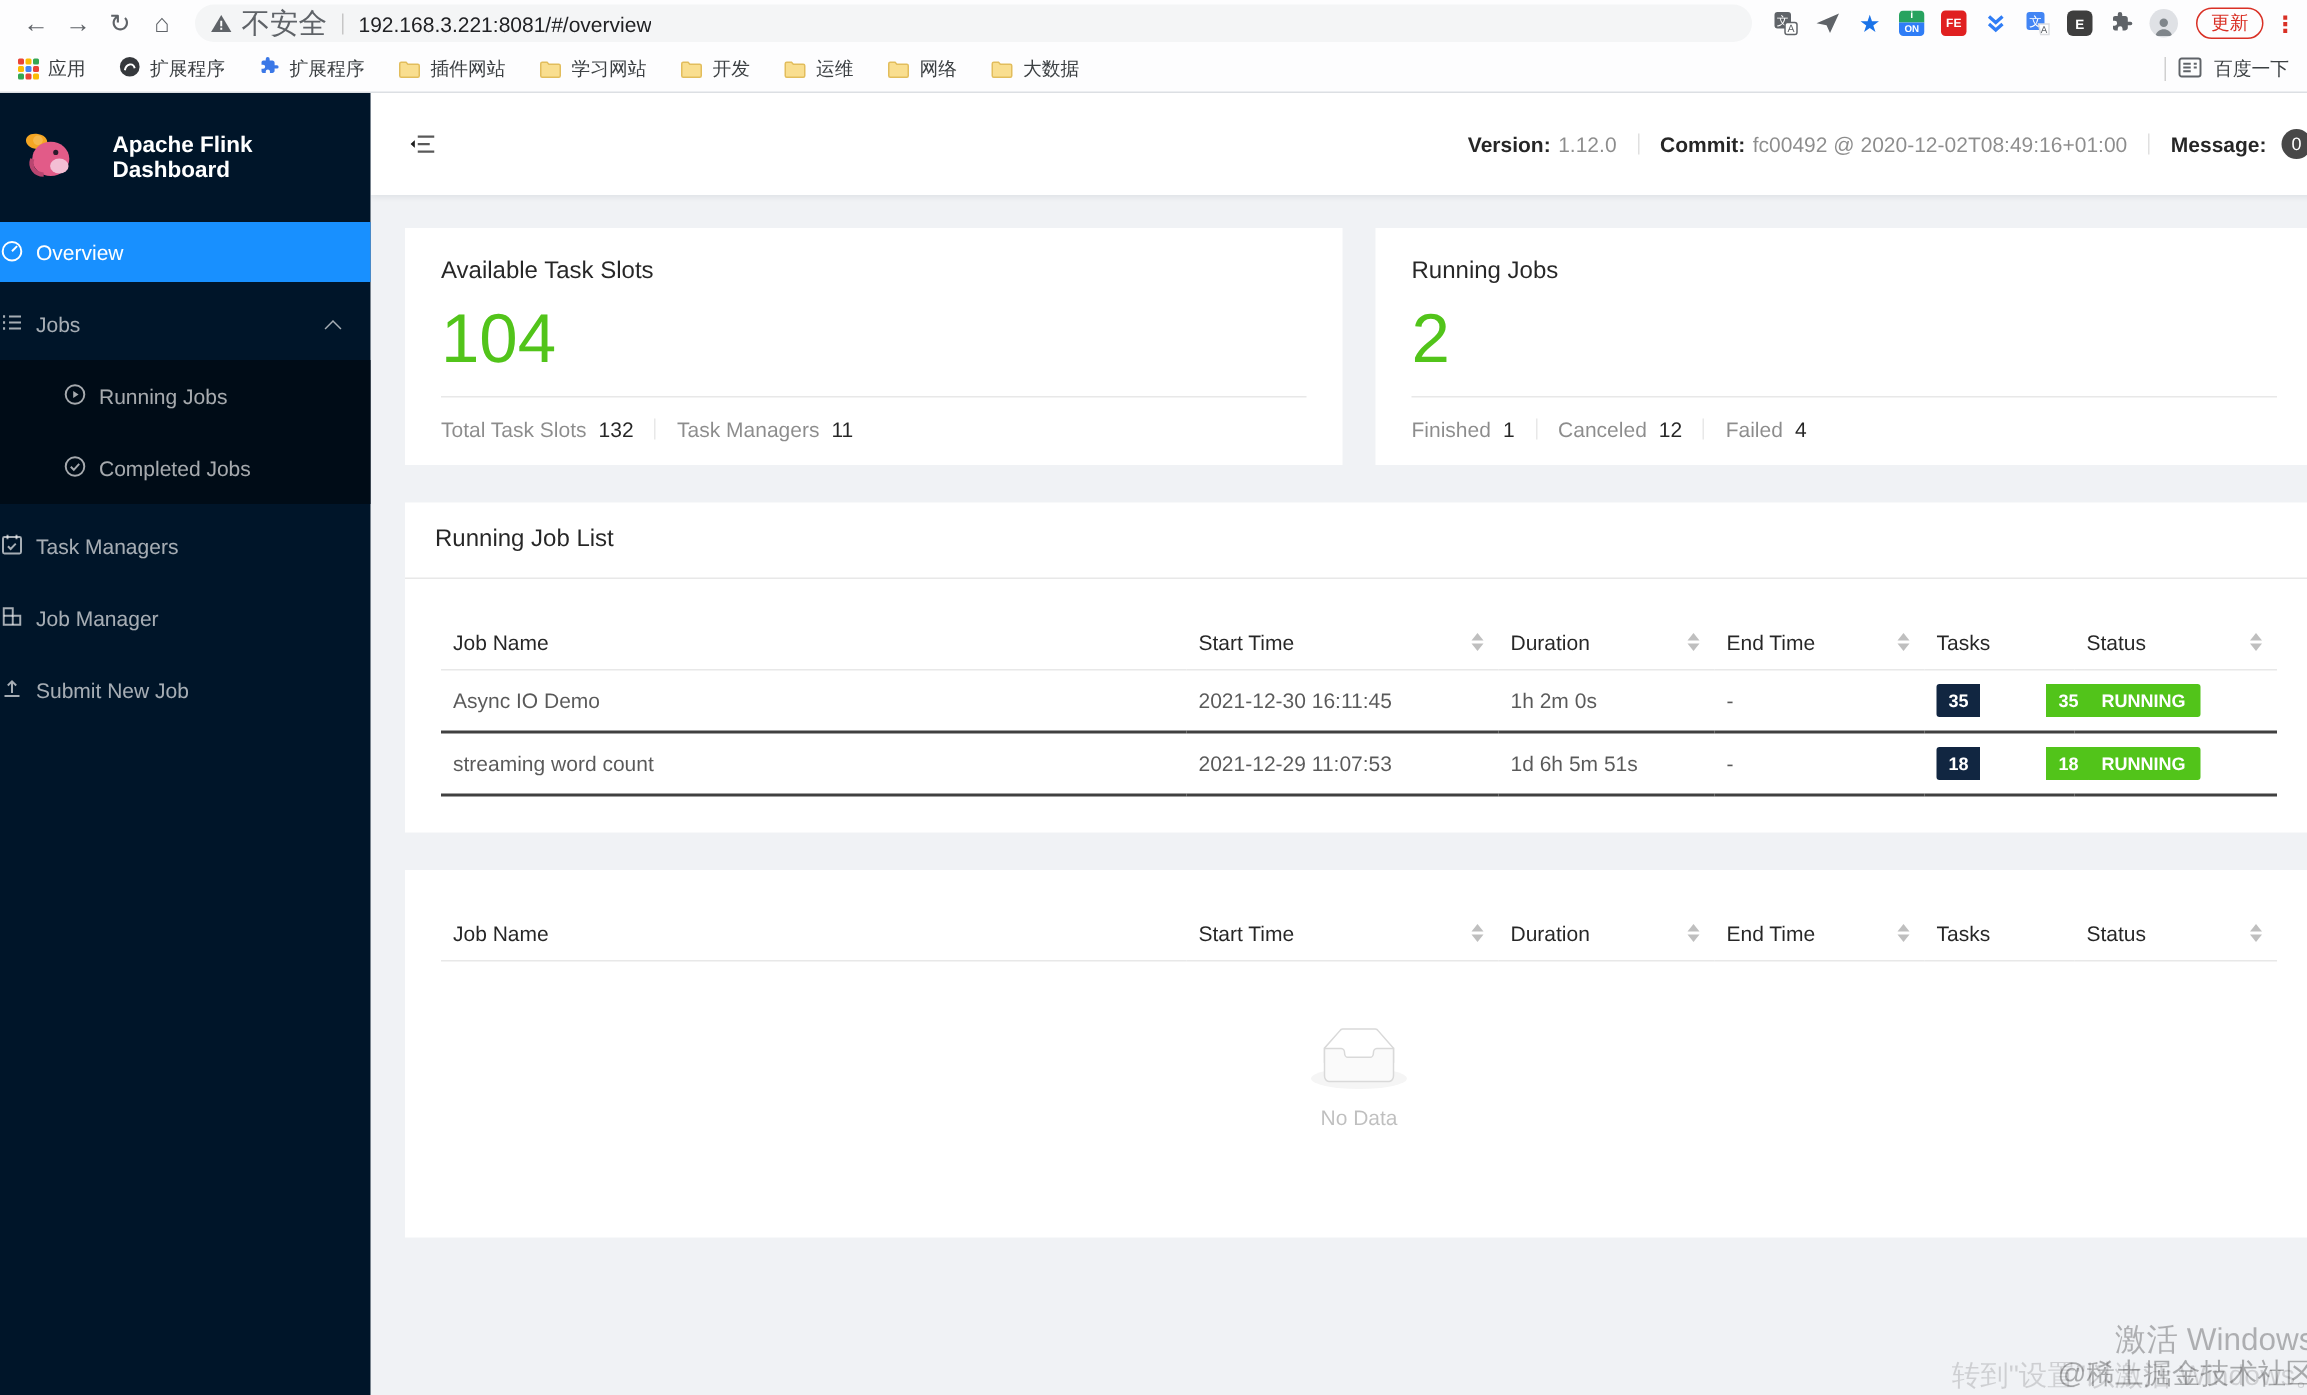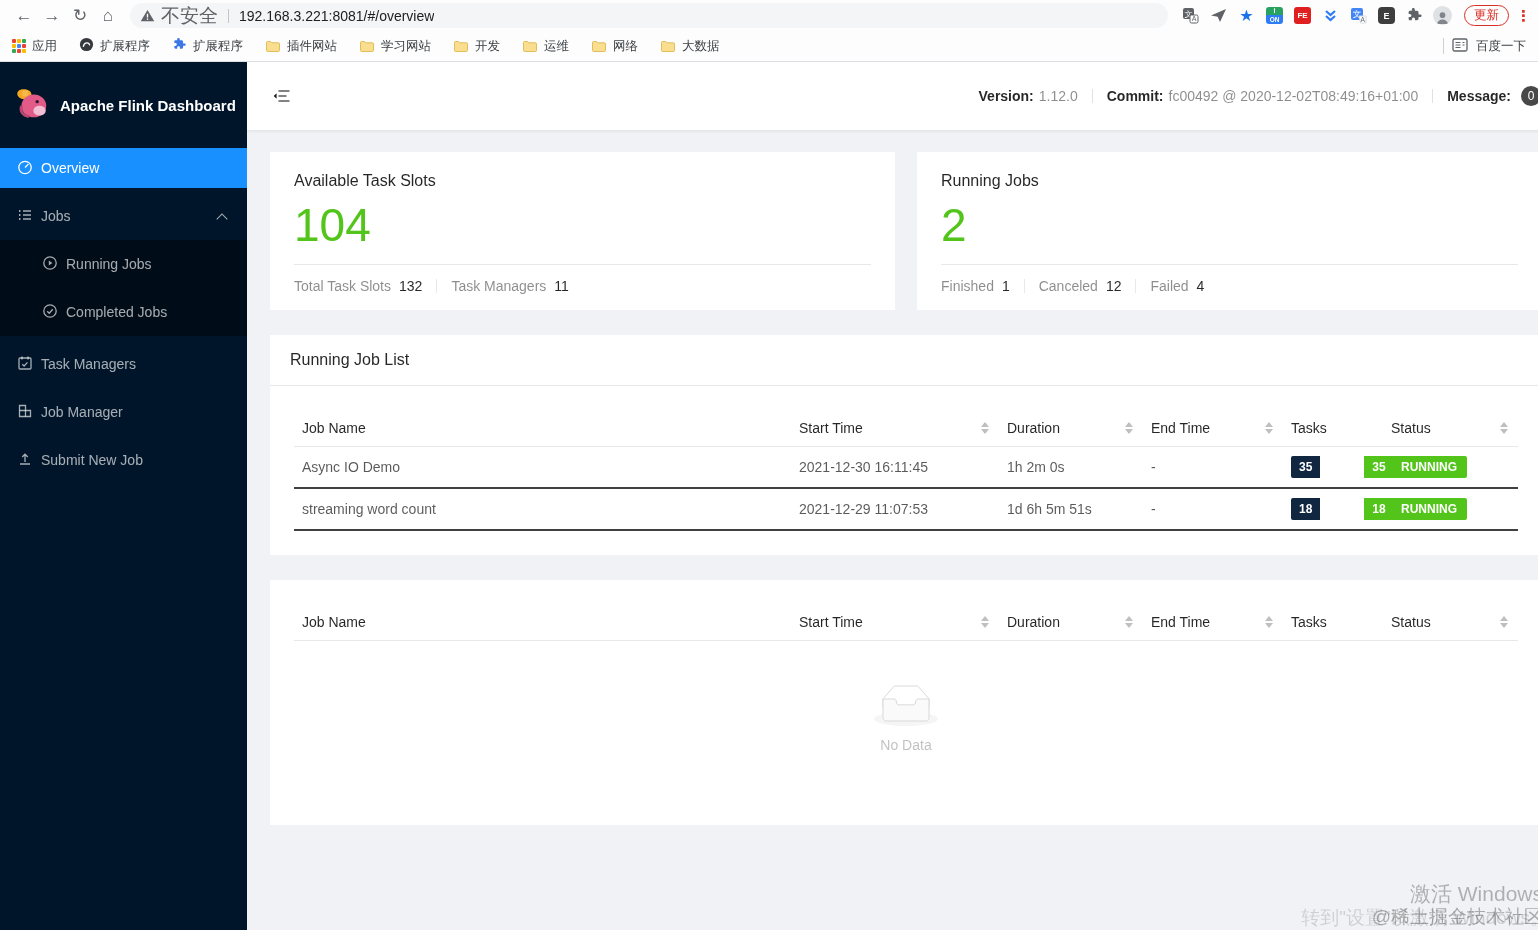--- a/index.html
+++ b/index.html
@@ -33,23 +33,23 @@
   .chrome-row2 { height:30px; display:flex; align-items:center; padding:0 12px; color:#3c4043; font-size:12.5px; }
   .bm { display:flex; align-items:center; gap:6px; margin-right:22px; white-space:nowrap; cursor:pointer; }
   .bm-right { margin-left:auto; display:flex; align-items:center; gap:8px; }
   .v-sep { width:1px; height:16px; background:#d0d0d0; }
   .grid9 { width:14px; height:14px; display:grid; grid-template-columns:repeat(3,1fr); gap:1.5px; }
   .grid9 i { border-radius:1px; }
   .folder svg { display:block; }
 
   
   .sidebar { position:absolute; top:62px; left:0; width:247px; height:868px; background:#001529; z-index:10; }
-  .logo-row { height:86px; display:flex; align-items:center; padding-left:12px; gap:10px; }
+  .logo-row { height:86px; display:flex; align-items:center; padding-left:12px; gap:25px; }
   .logo-title { color:#fff; font-weight:bold; font-size:15px; }
-  .menu-item { height:40px; display:flex; align-items:center; padding-left:17px; gap:8px; color:rgba(255,255,255,.65); cursor:pointer; position:relative; margin:0 0 8px 0; }
+  .menu-item { height:40px; display:flex; align-items:center; gap:8px; color:rgba(255,255,255,.65); cursor:pointer; position:relative; margin:0 0 8px 0; }
   .menu-item svg { flex:0 0 auto; }
   .menu-item.active { background:#1890ff; color:#fff; }
   .submenu { background:#000c17; padding:4px 0; margin-bottom:8px; }
   .submenu .menu-item { padding-left:42px; margin:0; height:40px; }
   .submenu .menu-item + .menu-item { margin-top:8px; }
   .caret-updown { position:absolute; right:20px; width:9px; height:9px; }
   .caret-updown::before { content:""; position:absolute; left:0; top:3px; width:7px; height:7px; border-left:1.6px solid rgba(255,255,255,.65); border-top:1.6px solid rgba(255,255,255,.65); transform:rotate(45deg); }
 
   
   .main { position:absolute; top:62px; left:247px; width:1304px; height:868px; background:#f0f2f5; overflow:hidden; }

